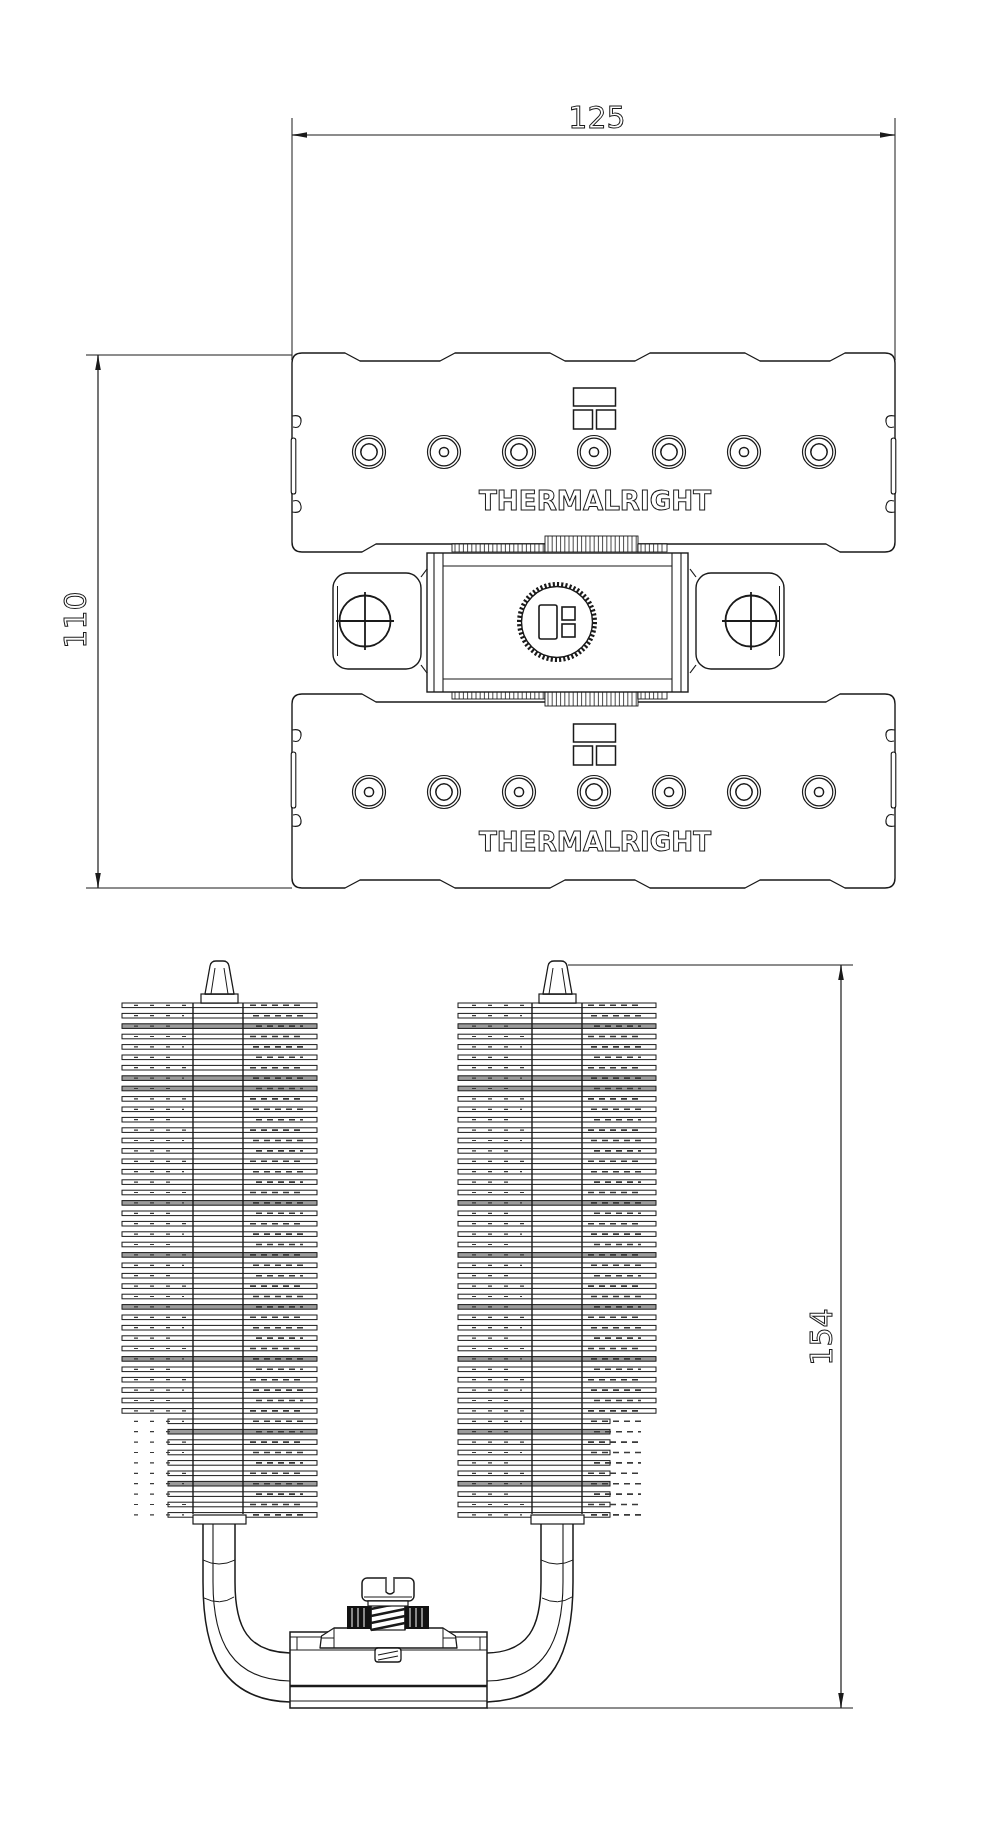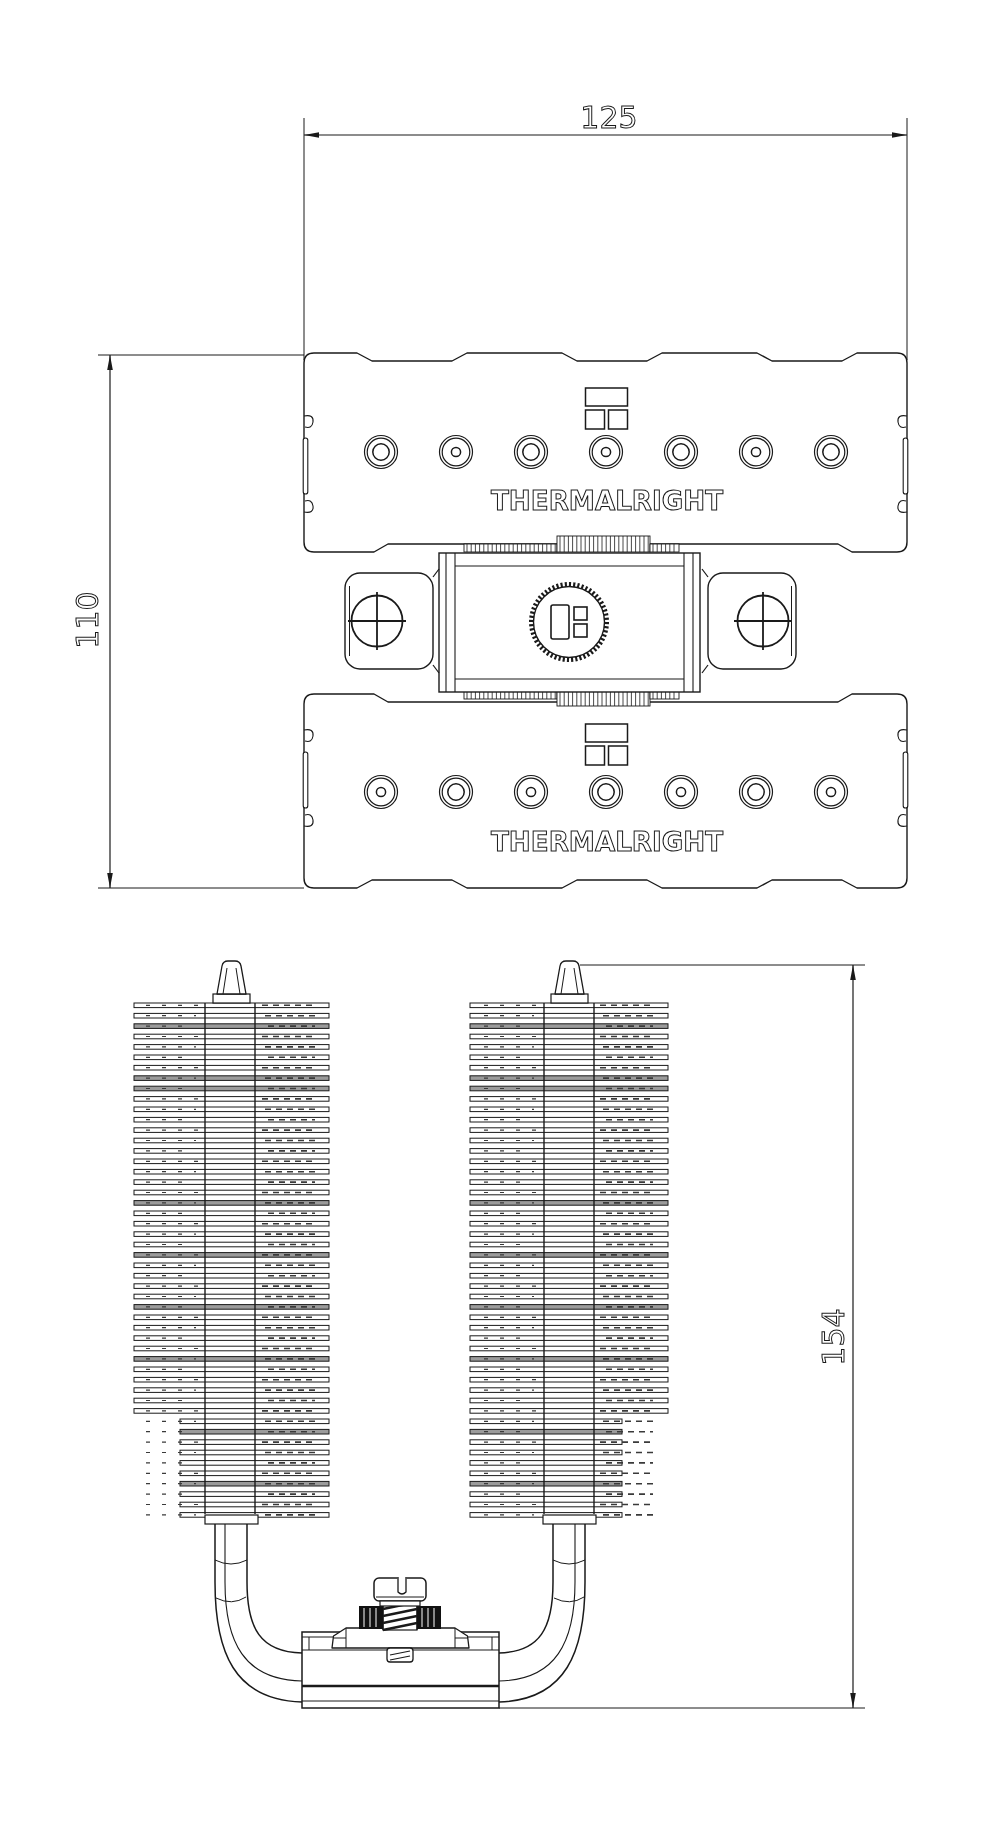--- a/index.html
+++ b/index.html
@@ -1,17 +1,17 @@
 <!DOCTYPE html>
 <html style="--line: #1a1a1a; --bg: #ffffff;"><head>
 <meta charset="utf-8">
 <style>
   :root { --line:#1a1a1a; --bg:#ffffff; }
   html,body { margin:0; padding:0; background:var(--bg); }
-  .page { width:804px; height:1822px; position:relative; background:var(--bg);margin-left:12px; }
+  .page { width:804px; height:1822px; position:relative; background:var(--bg); }
   svg { display:block; }
   text {
     font-family:"DejaVu Sans", "Liberation Sans", sans-serif;
   }
   .dim-text {
     font-size:30px; fill:none; stroke:var(--line); stroke-width:1;
   }
   .brand-text {
     font-size:26px; font-weight:700; fill:none; stroke:var(--line); stroke-width:1;
   }

